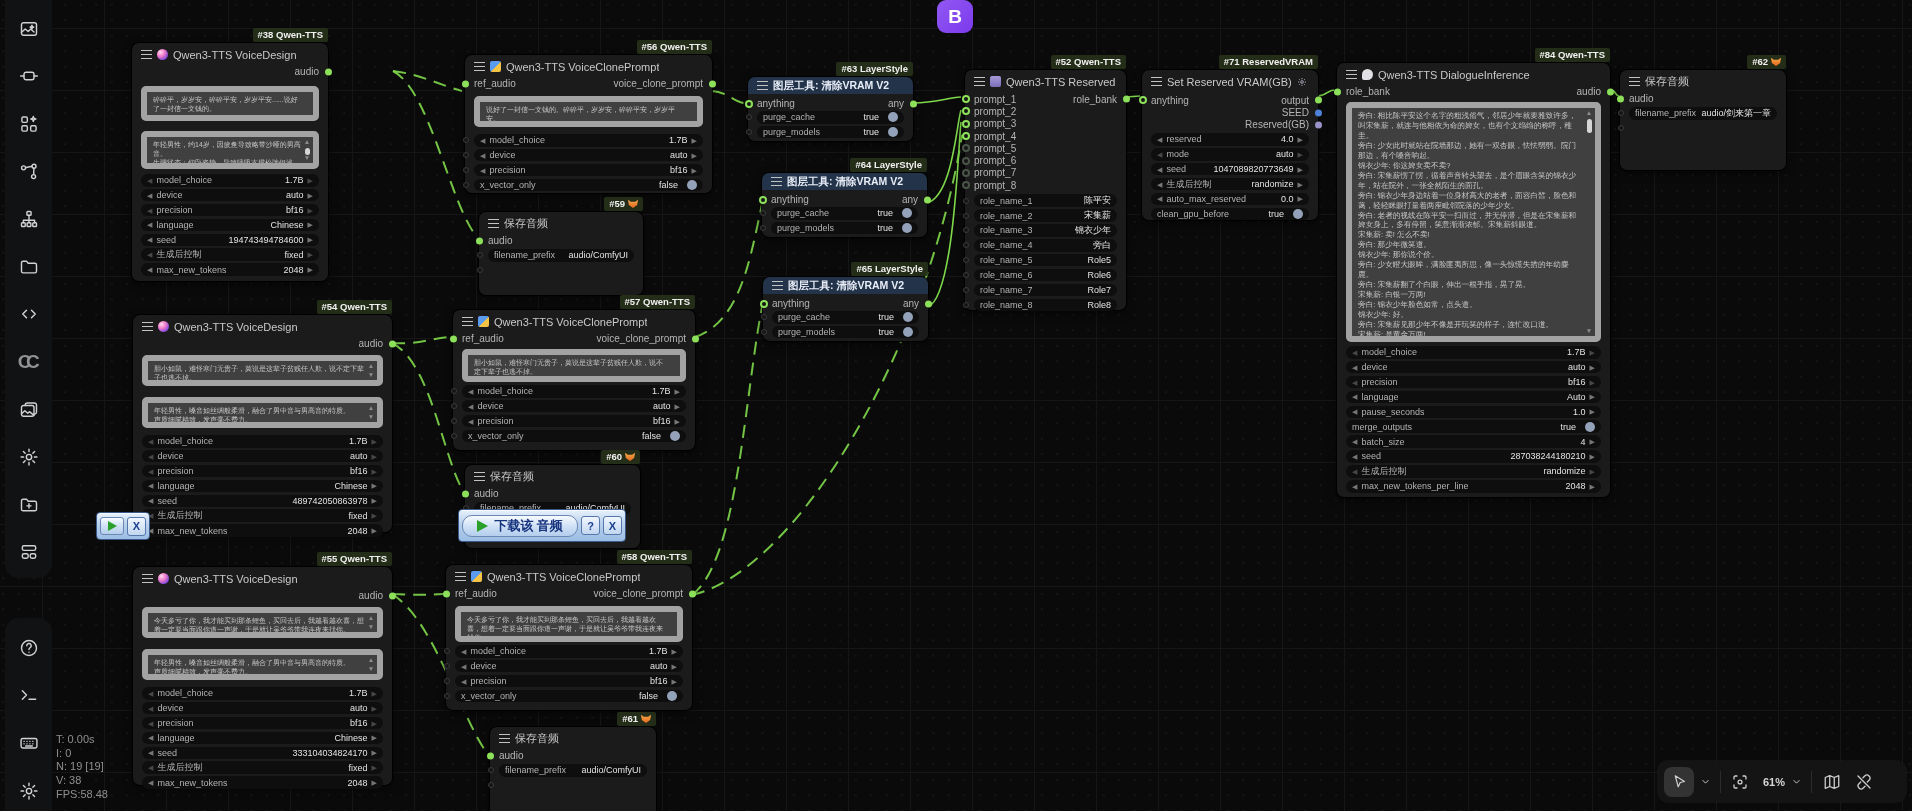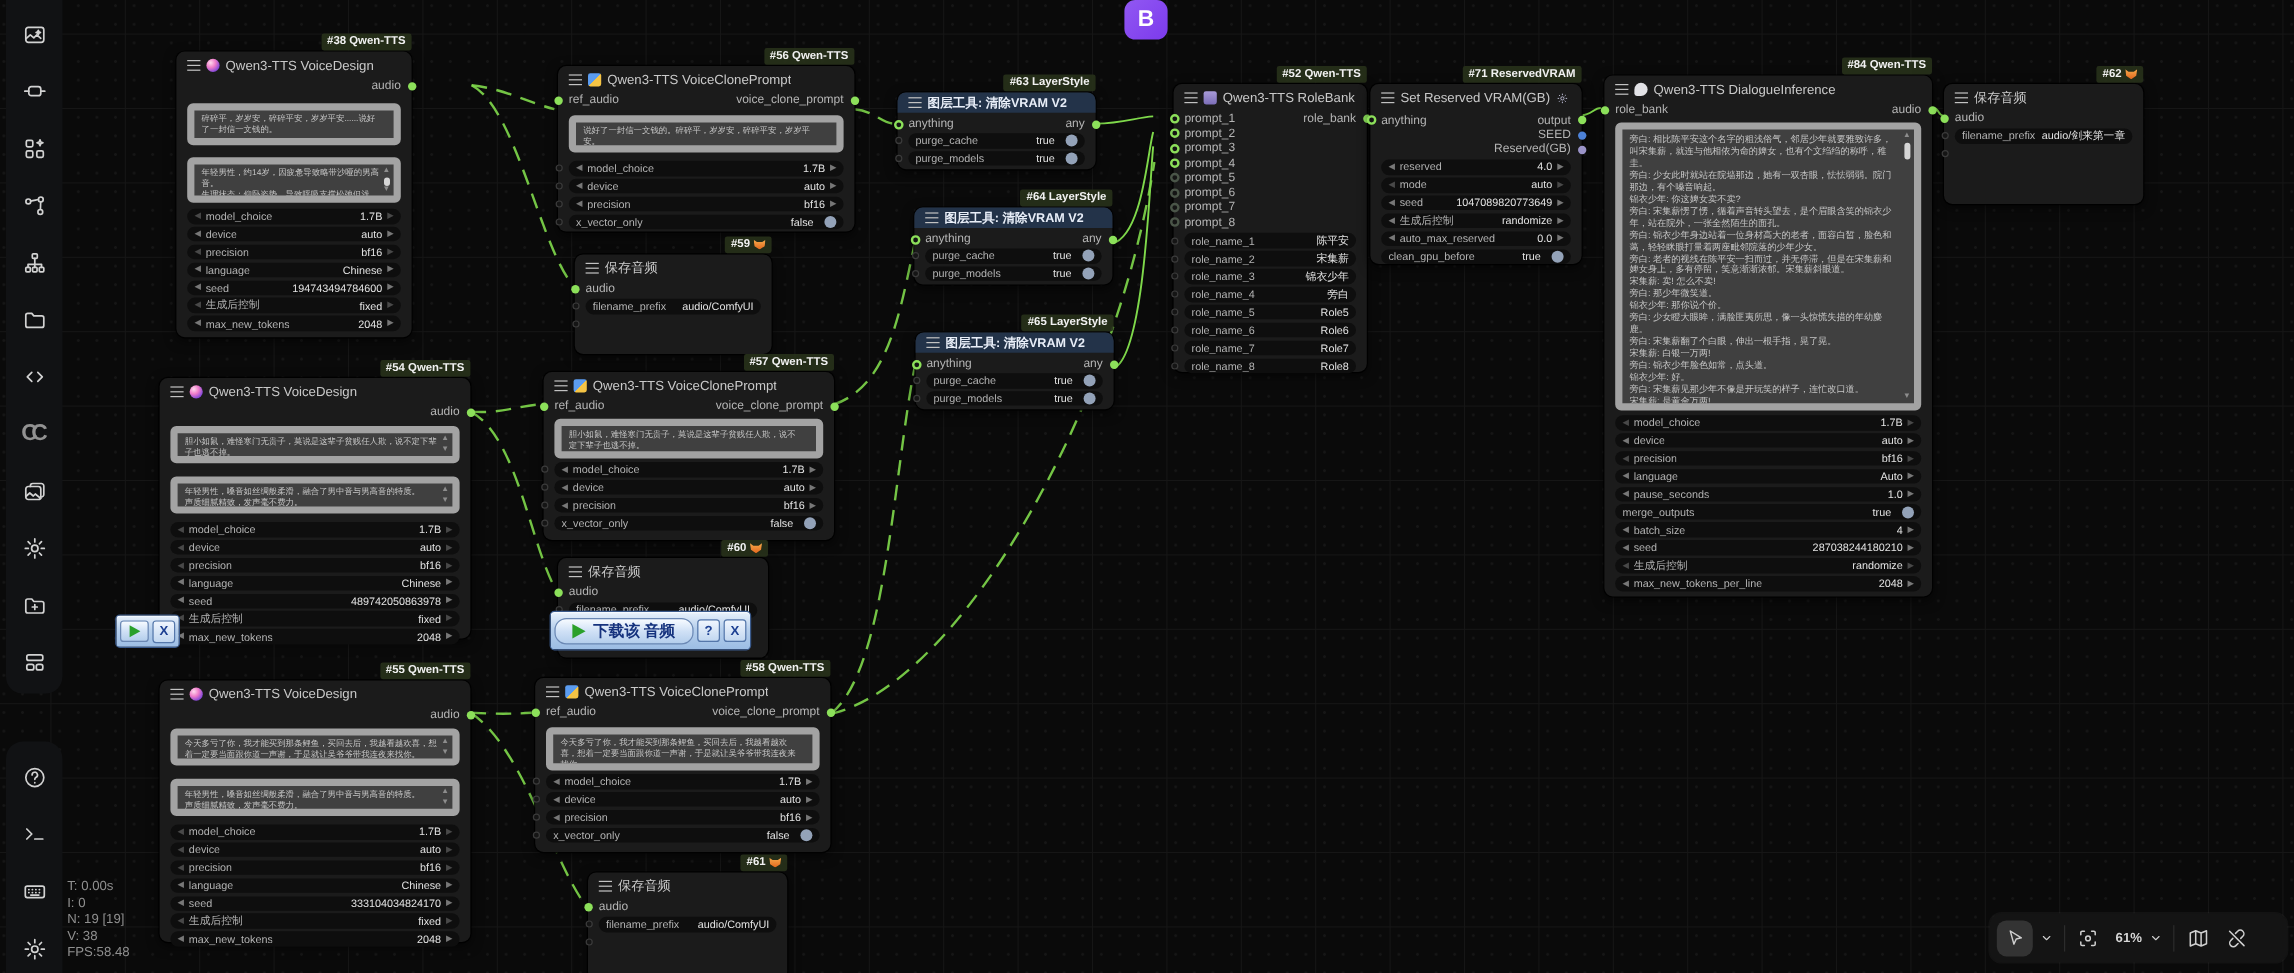--- a/index.html
+++ b/index.html
@@ -195,21 +195,21 @@
       <path d="M692 595 C 738 560, 744 400, 762 307" class="dashed"></path>
       <path d="M692 595 C 800 570, 930 340, 962 135" class="dashed"></path>
       <path d="M913 103 C 936 103, 946 98, 961 97" class="solid"></path>
       <path d="M927 203 C 952 196, 956 128, 961 110" class="solid"></path>
       <path d="M928 307 C 954 296, 958 150, 961 122" class="solid"></path>
       <path d="M1126 97 L 1140 96" class="solid"></path>
       <path d="M1318 96 C 1326 96, 1328 90, 1334 90" class="solid"></path>
       <path d="M1611 90 C 1616 90, 1615 96, 1619 96" class="solid"></path>
     </svg>
   <div id="nodes">
-      <div class="node" style="left: 147px; top: 43px; width: 196px; height: 238px;">
+      <div class="node" style="left: 132px; top: 43px; width: 196px; height: 238px;">
         <div class="badge">
           <span>#38 Qwen-TTS</span>
         </div>
         <div class="titlebar">
           <span class="menu-icon"></span>
           <span class="nicon voicedesign"></span>
           <span class="ntitle">Qwen3-TTS VoiceDesign</span>
         </div>
         <div class="nbody">
           <div class="row">
@@ -438,28 +438,28 @@
             <span class="knob"></span>
           </div>
           <div class="widget">
             <span class="ring"></span>
             <span class="lab">purge_models</span>
             <span class="val">true</span>
             <span class="knob"></span>
           </div>
         </div>
       </div>
-      <div class="node" style="left: 965px; top: 70px; width: 161px; height: 240px; margin-left: 13px;">
+      <div class="node" style="left: 965px; top: 70px; width: 161px; height: 240px;">
         <div class="badge">
           <span>#52 Qwen-TTS</span>
         </div>
         <div class="titlebar">
           <span class="menu-icon"></span>
           <span class="nicon rolebank"></span>
-          <span class="ntitle">Qwen3-TTS RoleBank</span>
+          <span class="ntitle">Qwen3-TTS Reserved</span>
         </div>
         <div class="nbody">
           <div style="height: 1px;"></div>
           <div class="row" style="height: 12.3px;">
             <span class="dot in donut"></span>
             <span class="slab">prompt_1</span>
             <span class="slab out">role_bank</span>
             <span class="dot out"></span>
           </div>
           <div class="row" style="height: 12.3px;">

